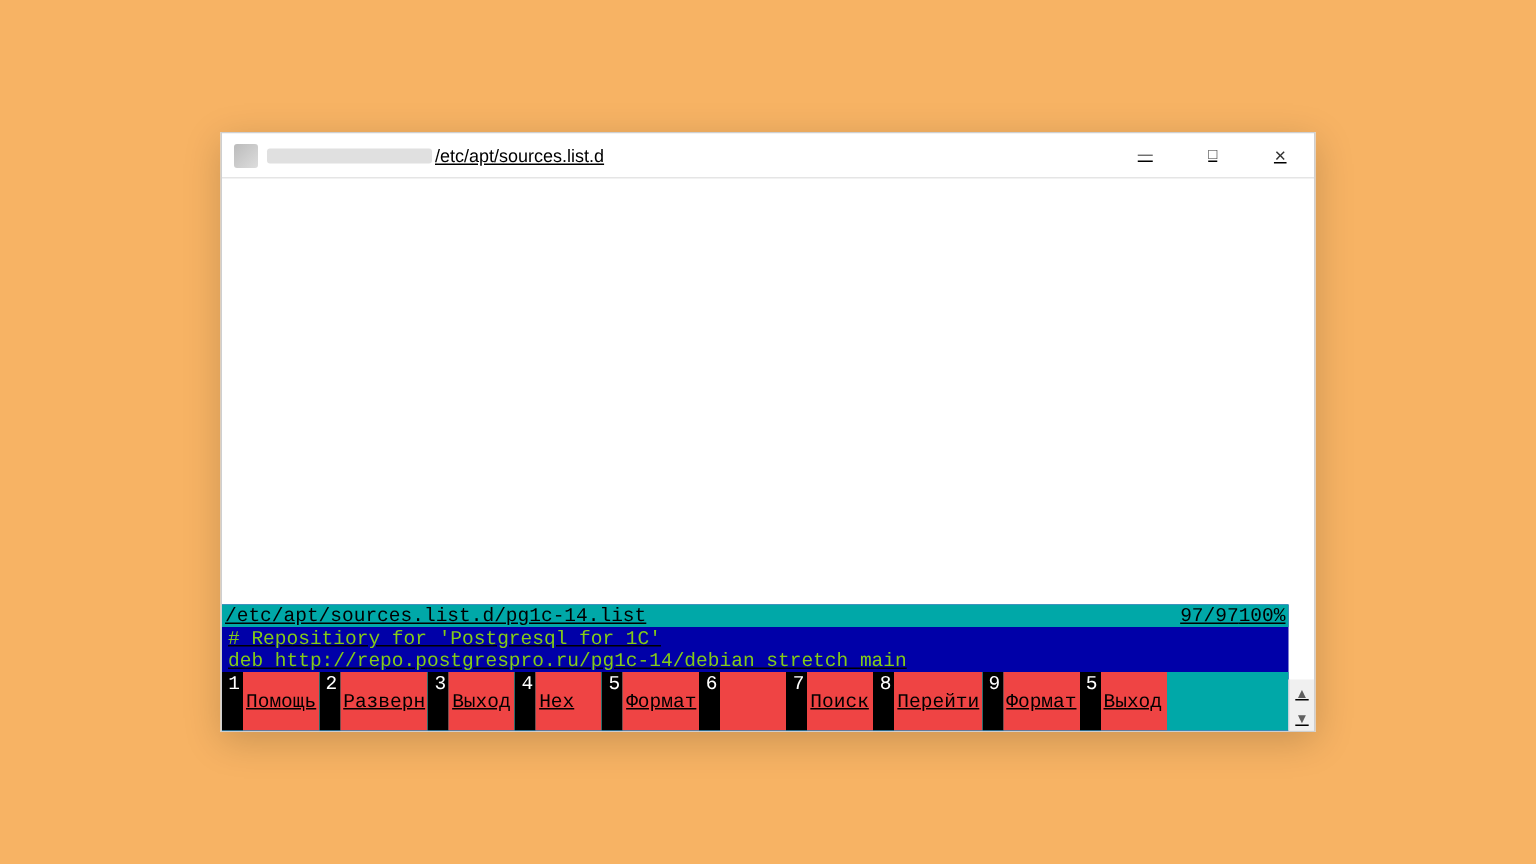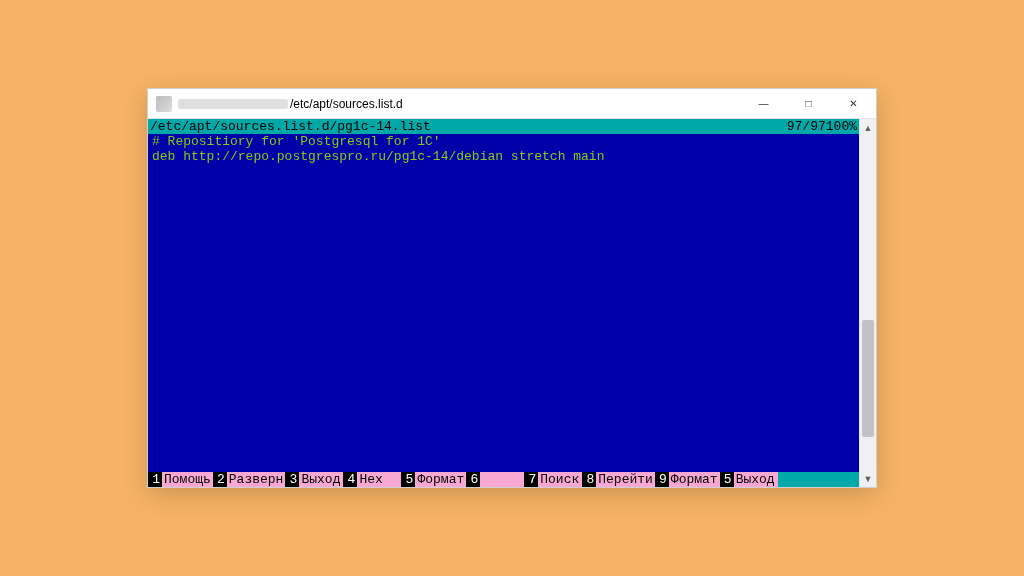--- a/index.html
+++ b/index.html
@@ -14,20 +14,21 @@
     overflow: hidden;
   }
   .window {
     width: 730px;
     height: 400px;
     background: #fff;
     border: 1px solid #cfcfcf;
     box-shadow: 0 6px 24px rgba(0,0,0,0.18);
     display: flex;
     flex-direction: column;
+    text-decoration: underline;
   }
   .titlebar {
     height: 30px;
     background: #ffffff;
     display: flex;
     align-items: center;
     font-size: 12px;
     color: #333;
     border-bottom: 1px solid #e5e5e5;
   }
@@ -51,20 +52,21 @@
     color: #333;
     font-family: 'Segoe MDL2 Assets','Segoe UI Symbol',sans-serif;
     font-size: 10px;
   }
 
   .client {
     flex: 1;
     display: flex;
     flex-direction: row;
     min-height: 0;
+    align-items: flex-end;
   }
   .term {
     flex: 1;
     background: #0000a8;
     font-family: 'Consolas','Courier New',monospace;
     font-size: 13px;
     line-height: 15px;
     color: #b0b0b0;
     display: flex;
     flex-direction: column;
@@ -99,23 +101,23 @@
     overflow: hidden;
   }
   .fkey .num {
     background: #000;
     color: #fff;
     padding: 0 2px 0 4px;
     min-width: 14px;
     text-align: right;
   }
   .fkey .lbl {
-    background: #f9a8d4;
+    background: #ef4444;
     color: #000;
-    padding: 0 2px;
+    padding: 12px 2px;
     min-width: 44px;
   }
 
   .scrollbar {
     width: 17px;
     background: #f0f0f0;
     display: flex;
     flex-direction: column;
     border-left: 1px solid #e5e5e5;
   }

